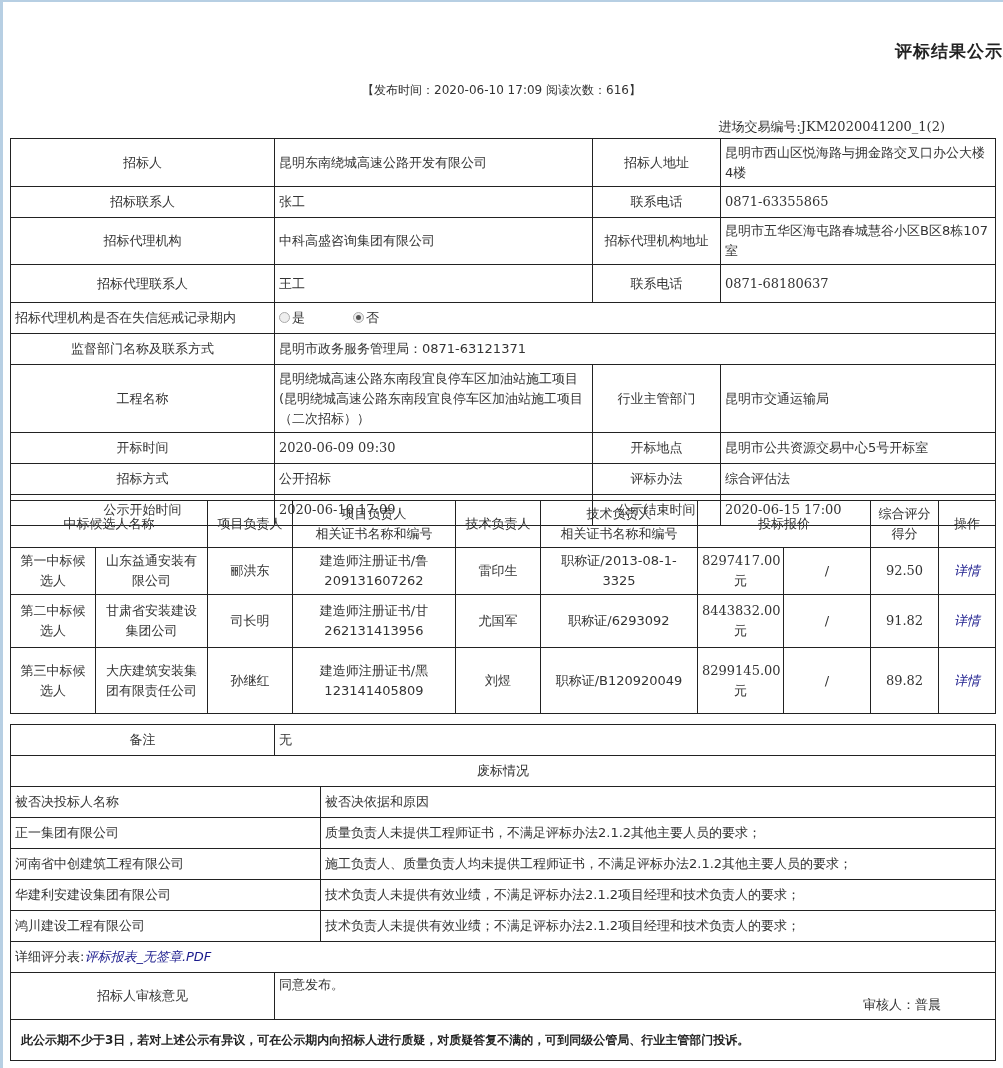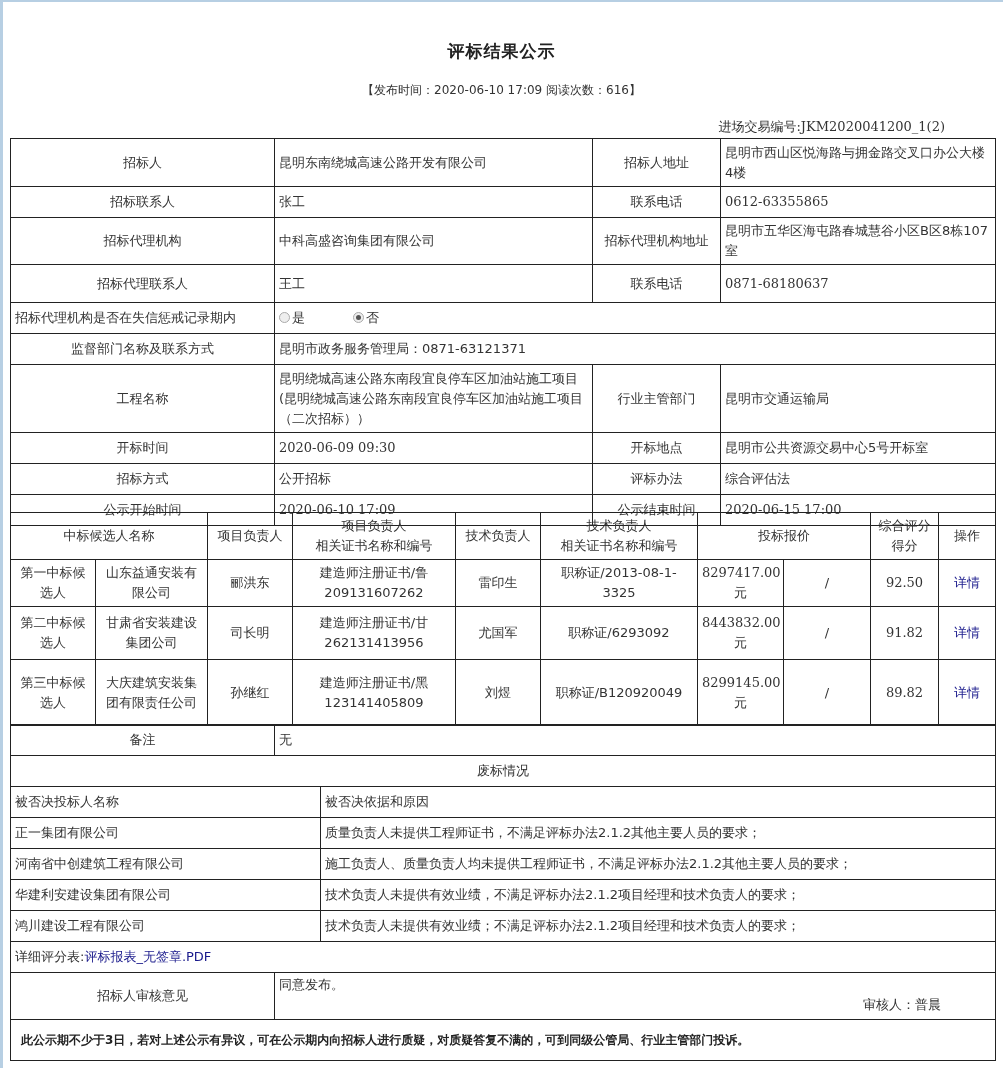--- a/index.html
+++ b/index.html
@@ -2,28 +2,28 @@
 <html><head>
 <meta charset="utf-8">
 <style>
   html, body { margin:0; padding:0; }
   body {
     width:1003px; height:1068px; background:#ffffff; position:relative; overflow:hidden;
     font-family:"DejaVu Sans","Liberation Sans",sans-serif; color:#333; font-size:13px;
   }
   .frame-left { position:absolute; left:0; top:0; width:3px; height:1068px; background:#b7cfe3; }
   .frame-top { position:absolute; left:0; top:0; width:1003px; height:2px; background:#b7cfe3; }
-  .title { position:absolute; top:40px; left:0; width:1003px; text-align:center; font-size:17px; font-weight:bold; color:#222; letter-spacing:1px; }
+  .title { position:absolute; top:40px; left:0; width:1003px; text-align:right; font-size:17px; font-weight:bold; color:#222; letter-spacing:1px; }
   .meta { position:absolute; top:82px; left:0; width:1003px; text-align:center; font-size:12px; color:#333; }
   .trade-no { position:absolute; top:118px; right:58px; font-size:13px; color:#333; font-family:"DejaVu Serif","Liberation Serif",serif; }
   table { border-collapse:collapse; position:absolute; left:10px; width:985px; table-layout:fixed; }
   td { border:1px solid #222; padding:2px 4px; font-size:13px; line-height:20px; vertical-align:middle; color:#333; }
   td.c { text-align:center; }
   .serif { font-family:"DejaVu Serif","Liberation Serif",serif; }
-  .link { color:#1a1a8c; cursor:pointer; }
+  .link { color:#1a1a8c; cursor:pointer;font-style:italic; }
   .radio { display:inline-block; width:11px; height:11px; border:1px solid #aaa; border-radius:50%; background:#eee; vertical-align:-1px; margin-right:2px; position:relative; box-sizing:border-box; }
   .radio.checked::after { content:""; position:absolute; left:2px; top:2px; width:5px; height:5px; border-radius:50%; background:#555; }
   .gap { display:inline-block; width:48px; }
   .reviewer { text-align:right; padding-right:50px; }
   .bold { font-weight:bold; font-size:12px; color:#222; }
 </style>
 </head>
 <body>
 
 <div class="frame-top"></div>
@@ -44,21 +44,21 @@
       <tr style="height:48px">
     <td class="c">招标人</td>
     <td>昆明东南绕城高速公路开发有限公司</td>
     <td class="c">招标人地址</td>
     <td>昆明市西山区悦海路与拥金路交叉口办公大楼4楼</td>
   </tr>
   <tr style="height:31px">
     <td class="c">招标联系人</td>
     <td>张工</td>
     <td class="c">联系电话</td>
-    <td class="serif">0612-63355865</td>
+    <td class="serif">0871-63355865</td>
   </tr>
   <tr style="height:47px">
     <td class="c">招标代理机构</td>
     <td>中科高盛咨询集团有限公司</td>
     <td class="c">招标代理机构地址</td>
     <td>昆明市五华区海屯路春城慧谷小区B区8栋107室</td>
   </tr>
   <tr style="height:38px">
     <td class="c">招标代理联系人</td>
     <td>王工</td>
@@ -95,21 +95,21 @@
   </tr>
   <tr style="height:31px">
     <td class="c">公示开始时间</td>
     <td class="serif">2020-06-10 17:09</td>
     <td class="c">公示结束时间</td>
     <td class="serif">2020-06-15 17:00</td>
   </tr>
 </tbody>
   </table>
 
-<table style="top:512px;padding-left:8px;">
+<table style="top:500px;padding-left:8px;">
   <colgroup>
     <col style="width:85px">
       <col style="width:112px">
       <col style="width:85px">
       <col style="width:163px">
       <col style="width:85px">
       <col style="width:157px">
       <col style="width:86px">
       <col style="width:87px">
       <col style="width:68px">

